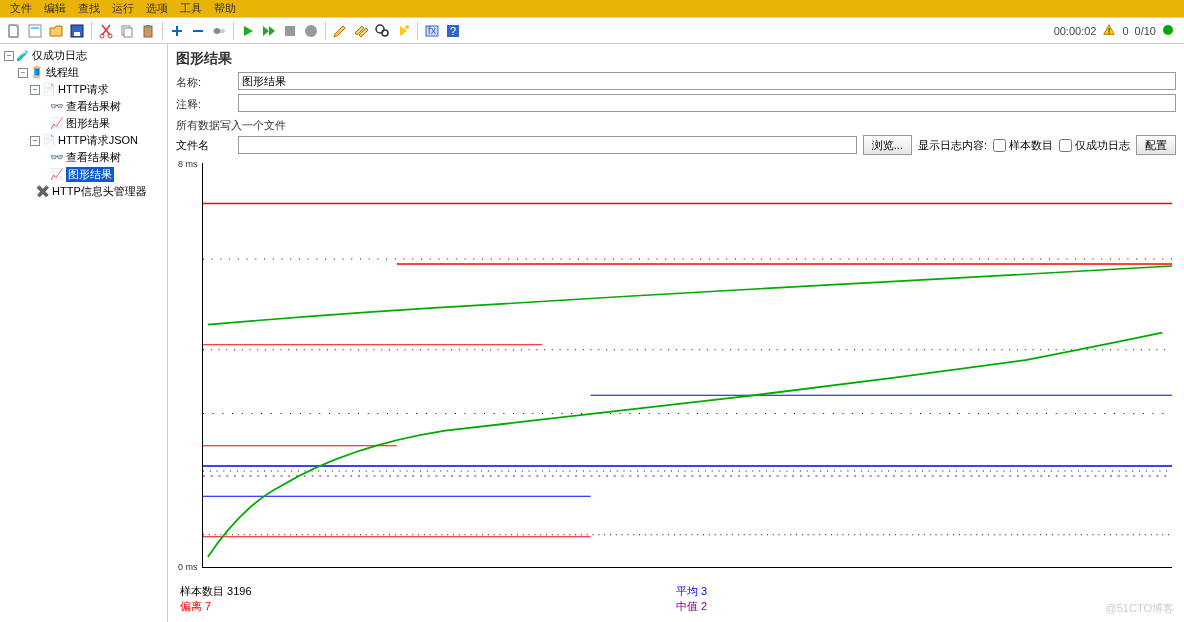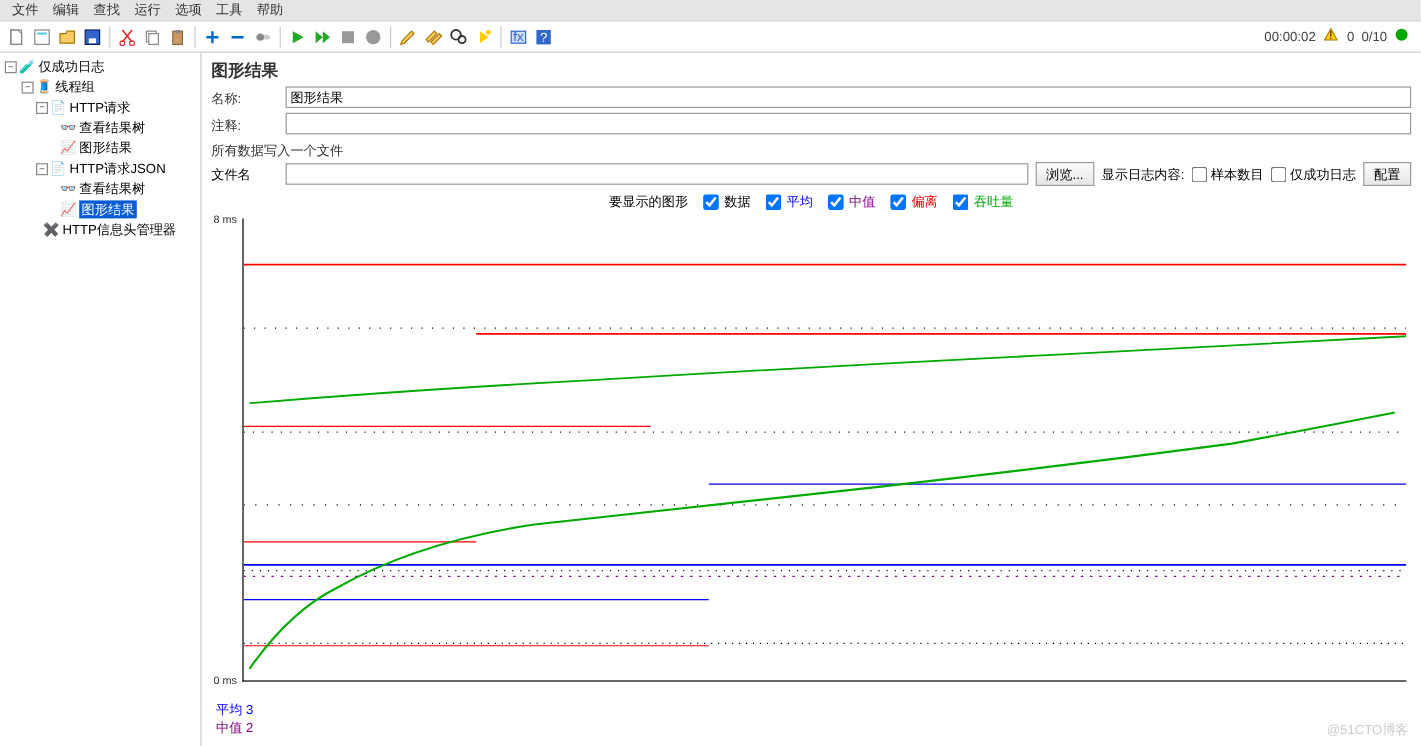--- a/index.html
+++ b/index.html
@@ -1,17 +1,17 @@
 <!DOCTYPE html>
 <html><head>
 <meta charset="utf-8">
 <style>
 *{box-sizing:border-box;margin:0;padding:0;font-family:"Microsoft YaHei",Arial,sans-serif;font-size:11px}
 body{background:#fff;overflow:hidden}
-.menubar{display:flex;gap:4px;padding:2px 6px;background:#e5e5e5;border-bottom:1px solid #ccc;height:18px;align-items:center;color:#333}
+.menubar{display:flex;gap:4px;padding:2px 6px;background:#eab308;border-bottom:1px solid #ccc;height:18px;align-items:center;color:#333}
 .menubar span{padding:0 4px;cursor:default}
 .toolbar{display:flex;align-items:center;padding:2px 4px;background:#fff;border-bottom:1px solid #ccc;height:26px;gap:1px}
 .tb{width:20px;height:20px;display:flex;align-items:center;justify-content:center;border:1px solid transparent;border-radius:2px}
 .sep{width:1px;height:18px;background:#ccc;margin:0 3px}
 .tb svg{width:16px;height:16px}
 .right-status{margin-left:auto;display:flex;align-items:center;gap:6px;font-size:10px;color:#444;padding-right:6px}
 .main{display:flex;height:calc(100vh - 44px)}
 .tree{width:168px;border-right:1px solid #ccc;padding:3px 2px;background:#fff;overflow:auto}
 .tn{display:flex;align-items:center;gap:2px;padding:1px 2px;white-space:nowrap;cursor:default;color:#000}
 .tn .tog{width:10px;height:10px;border:1px solid #888;font-size:8px;line-height:8px;text-align:center;color:#444;background:#fff}
@@ -258,43 +258,20 @@
           <input type="checkbox" style="">
           <span>样本数目</span>
         </label>
       <label class="cb">
           <input type="checkbox" style="">
           <span>仅成功日志</span>
         </label>
       <button class="btn">配置</button>
     </div>
 
-    <div class="legend">
-      <span>要显示的图形</span>
-      <label class="cb">
-          <input type="checkbox" checked="" style="">
-          <span style="color:#000">数据</span>
-        </label>
-      <label class="cb">
-          <input type="checkbox" checked="" style="">
-          <span style="color:#00f">平均</span>
-        </label>
-      <label class="cb">
-          <input type="checkbox" checked="" style="">
-          <span style="color:#808">中值</span>
-        </label>
-      <label class="cb">
-          <input type="checkbox" checked="" style="">
-          <span style="color:#f00">偏离</span>
-        </label>
-      <label class="cb">
-          <input type="checkbox" checked="" style="">
-          <span style="color:#0a0">吞吐量</span>
-        </label>
-    </div>
 
     <div class="chart-wrap">
       <span class="ylab" style="top:0">8 ms</span>
       <span class="ylab" style="bottom:10px">0 ms</span>
       <div class="chart">
         <svg class="plot" viewBox="0 0 1000 400" preserveAspectRatio="none">
 
           <line x1="0" y1="40" x2="1000" y2="40" stroke="#f00" stroke-width="1.5"></line>
           <line x1="200" y1="100" x2="1000" y2="100" stroke="#f00" stroke-width="1.5"></line>
           <line x1="0" y1="180" x2="350" y2="180" stroke="#f00" stroke-width="1"></line>
@@ -314,20 +291,26 @@
           <line x1="0" y1="368" x2="1000" y2="368" stroke="#000" stroke-width="1" stroke-dasharray="1 5"></line>
 
           <path d="M5 390 Q 40 340 80 320 Q 150 280 250 265 Q 400 248 550 232 Q 700 215 850 195 Q 930 180 990 168" fill="none" stroke="#0a0" stroke-width="1.8"></path>
           <path d="M5 160 Q 150 148 300 140 Q 500 128 700 118 Q 850 110 1000 102" fill="none" stroke="#0a0" stroke-width="1.6"></path>
         </svg>
       </div>
     </div>
 
     <div class="stats">
       <div class="col">
+        <span class="k">样本数目</span>
+        <span>3196</span><br>
+        <span style="color:#f00">偏离</span>
+        <span style="color:#f00">7</span>
+      </div>
+      <div class="col">
         <span style="color:#00f">平均</span>
         <span style="color:#00f">3</span><br>
         <span style="color:#808">中值</span>
         <span style="color:#808">2</span>
       </div>
     </div>
     <div class="watermark">@51CTO博客</div>
   </div>
 </div>
 

